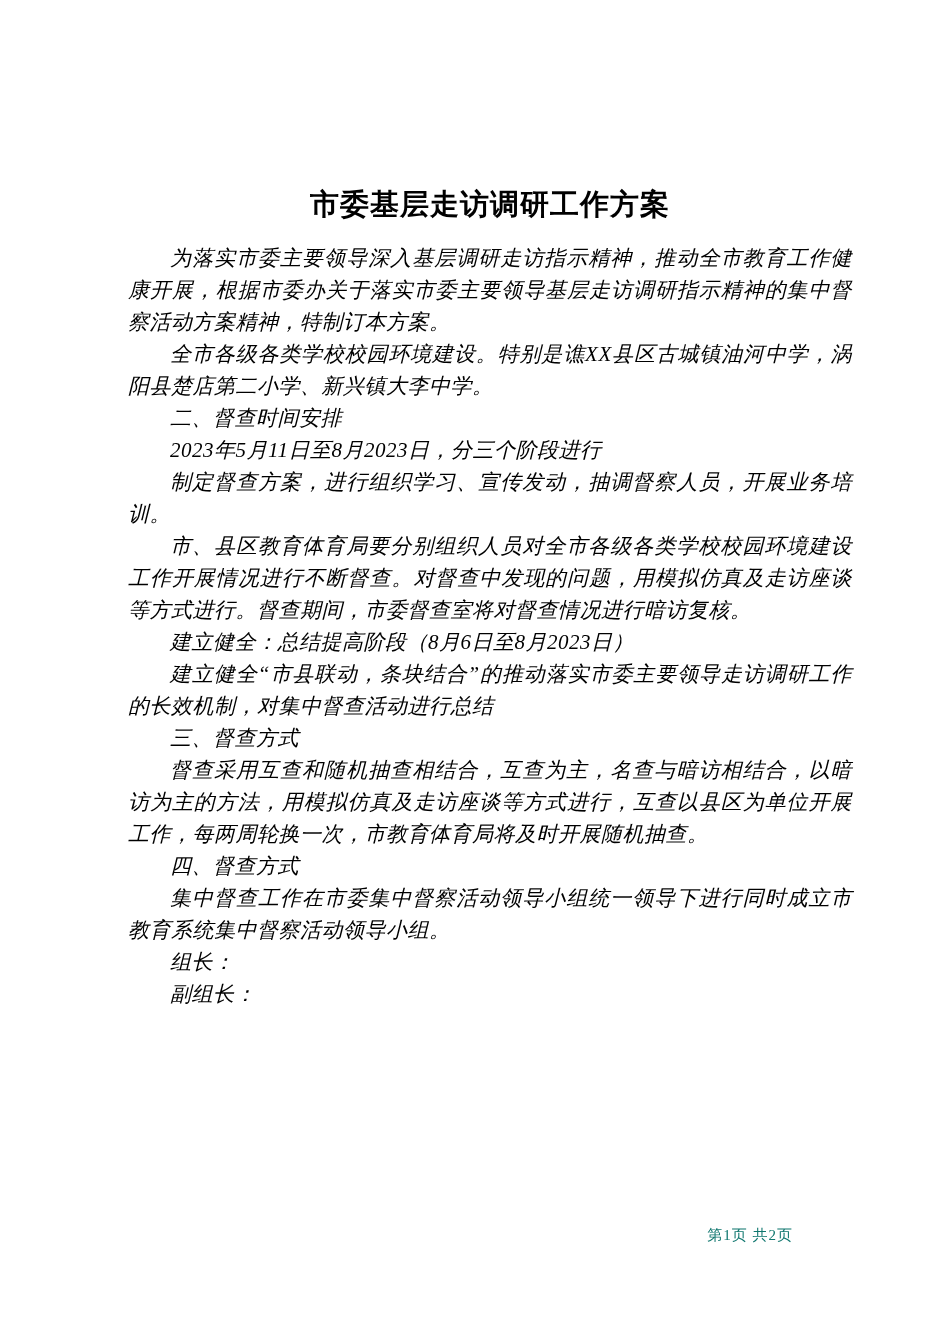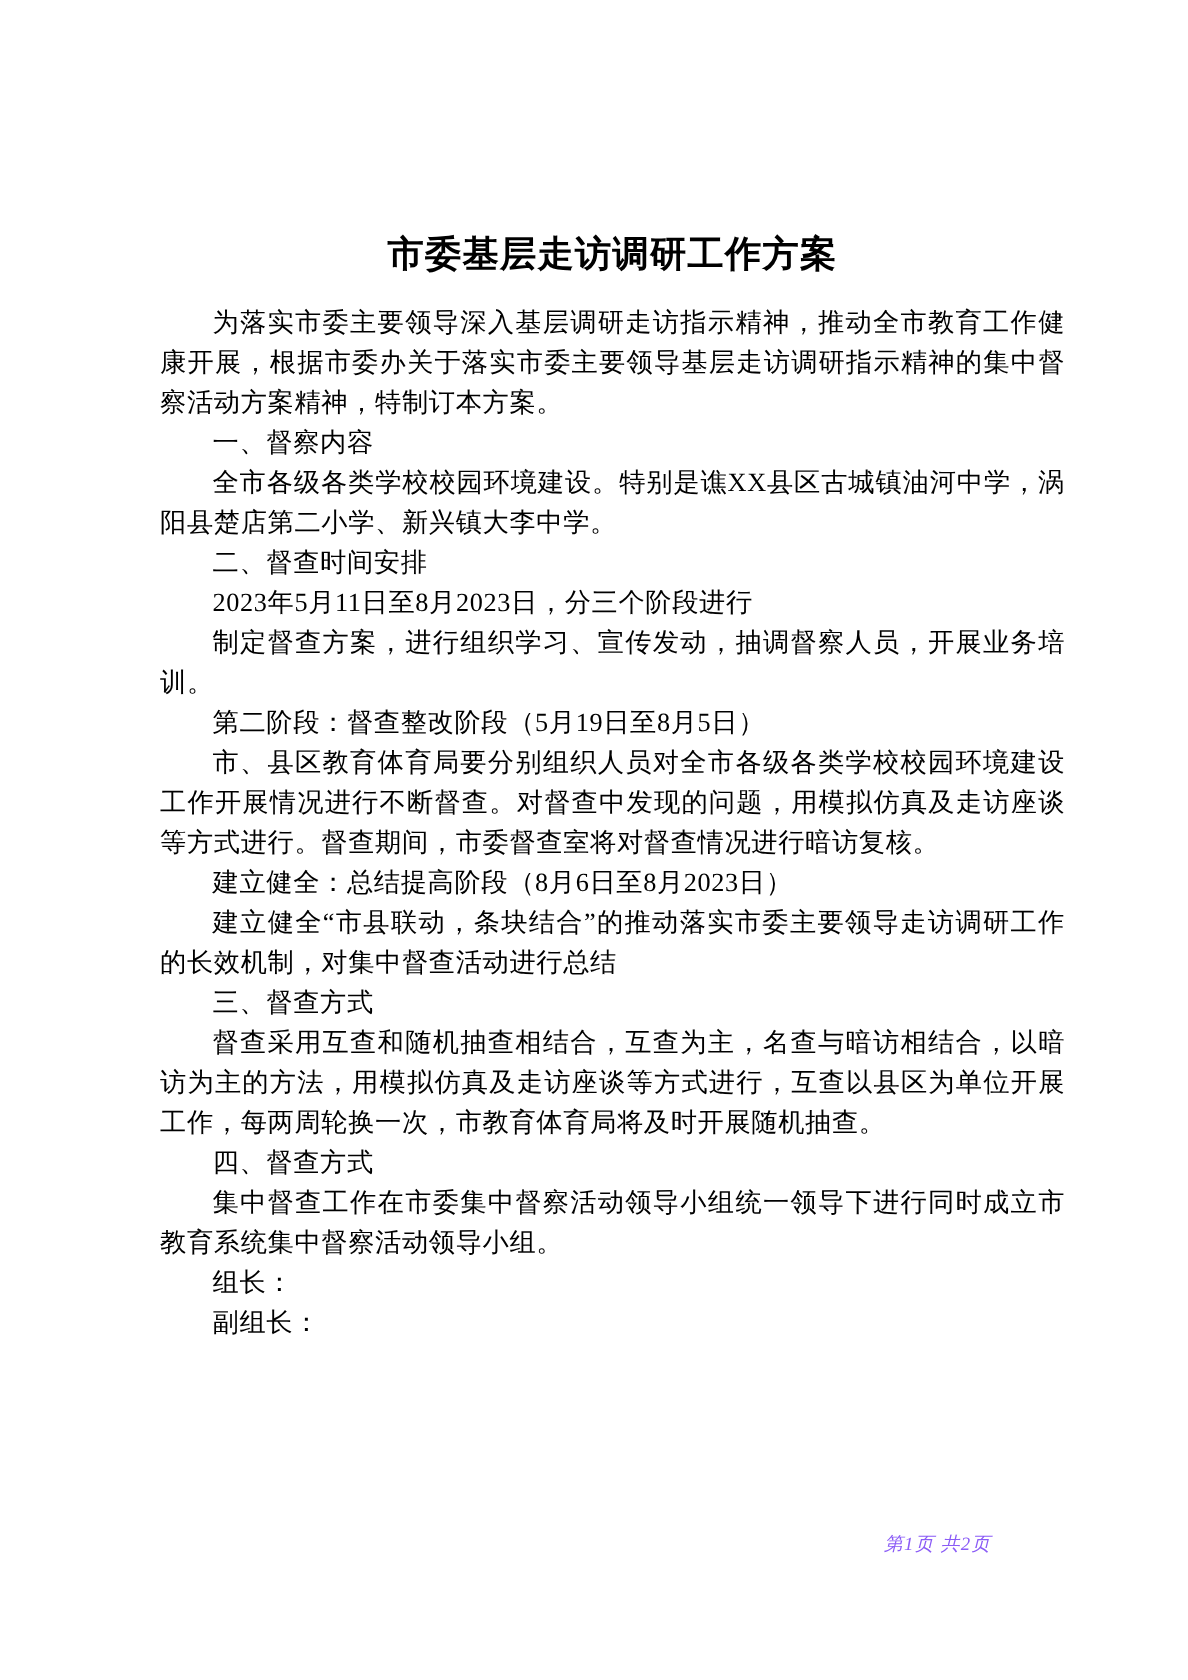--- a/index.html
+++ b/index.html
@@ -31,44 +31,42 @@
     letter-spacing: 1px;
   }
   .para {
     font-size: 21px;
     line-height: 32px;
     text-indent: 2em;
     text-align: justify;
     text-justify: inter-ideograph;
     letter-spacing: 0.5px;
     word-break: break-all;
+    font-style: italic;
   }
   .footer {
     position: absolute;
     bottom: 100px;
     right: 157px;
     font-size: 15px;
-    color: #8b5cf6;
+    color: #0f766e;
     letter-spacing: 1px;
-    font-style: italic;
   }
 </style>
 </head>
 <body>
 
 <div class="page">
   <div class="content">
     <h1 class="doc-title">市委基层走访调研工作方案</h1>
     <p class="para">为落实市委主要领导深入基层调研走访指示精神，推动全市教育工作健康开展，根据市委办关于落实市委主要领导基层走访调研指示精神的集中督察活动方案精神，特制订本方案。</p>
-    <p class="para">一、督察内容</p>
     <p class="para">全市各级各类学校校园环境建设。特别是谯XX县区古城镇油河中学，涡阳县楚店第二小学、新兴镇大李中学。</p>
     <p class="para">二、督查时间安排</p>
     <p class="para">2023年5月11日至8月2023日，分三个阶段进行</p>
     <p class="para">制定督查方案，进行组织学习、宣传发动，抽调督察人员，开展业务培训。</p>
-    <p class="para">第二阶段：督查整改阶段（5月19日至8月5日）</p>
     <p class="para">市、县区教育体育局要分别组织人员对全市各级各类学校校园环境建设工作开展情况进行不断督查。对督查中发现的问题，用模拟仿真及走访座谈等方式进行。督查期间，市委督查室将对督查情况进行暗访复核。</p>
     <p class="para">建立健全：总结提高阶段（8月6日至8月2023日）</p>
     <p class="para">建立健全“市县联动，条块结合”的推动落实市委主要领导走访调研工作的长效机制，对集中督查活动进行总结</p>
     <p class="para">三、督查方式</p>
     <p class="para">督查采用互查和随机抽查相结合，互查为主，名查与暗访相结合，以暗访为主的方法，用模拟仿真及走访座谈等方式进行，互查以县区为单位开展工作，每两周轮换一次，市教育体育局将及时开展随机抽查。</p>
     <p class="para">四、督查方式</p>
     <p class="para">集中督查工作在市委集中督察活动领导小组统一领导下进行同时成立市教育系统集中督察活动领导小组。</p>
     <p class="para">组长：</p>
     <p class="para">副组长：</p>
   </div>

